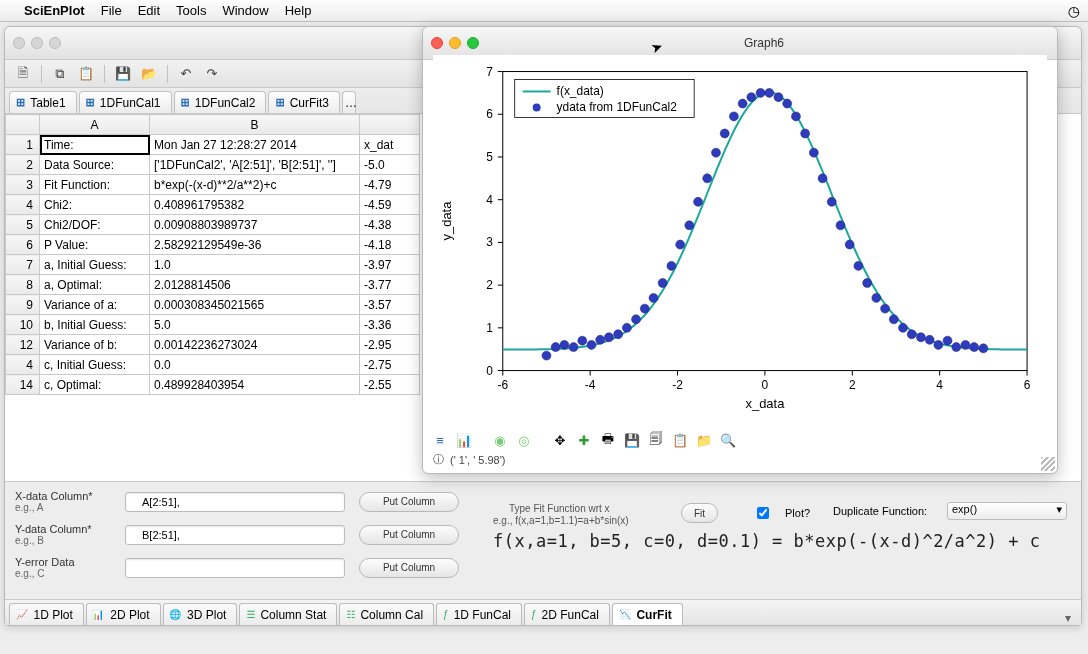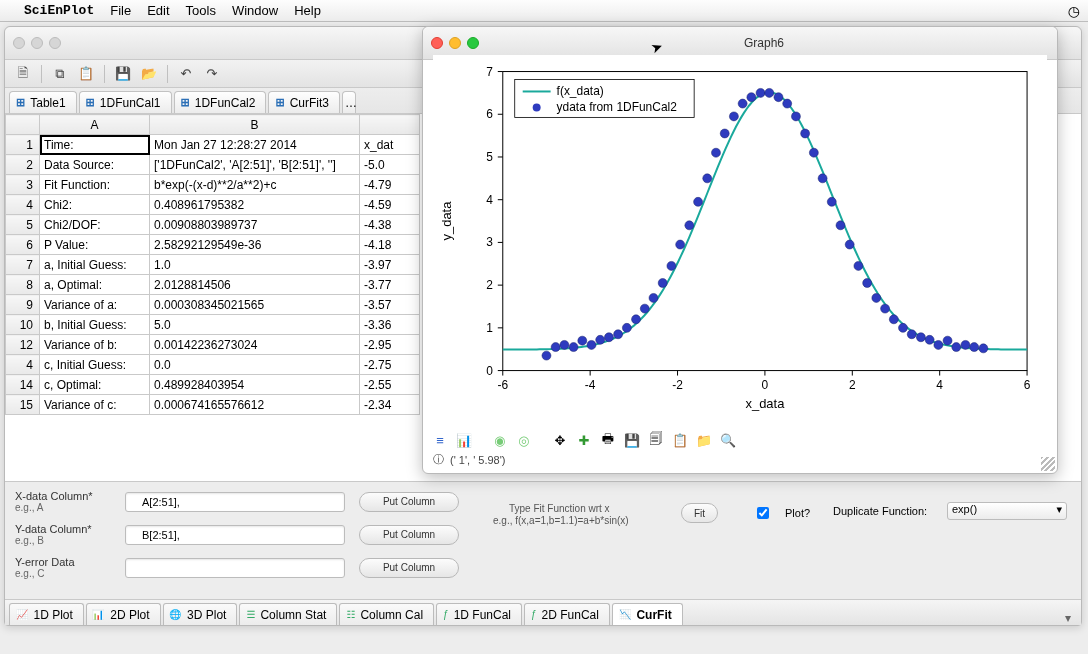--- a/index.html
+++ b/index.html
@@ -1,21 +1,21 @@
 <!DOCTYPE html>
 <html><head>
 <meta charset="utf-8">
 <style>
 * { margin: 0; padding: 0; box-sizing: border-box; font-family: "Lucida Grande", Helvetica, Arial, sans-serif; }
 body { background: #ededed; width: 1088px; height: 654px; overflow: hidden; position: relative; font-size: 12px; }
 
 
 .menubar { height: 22px; background: linear-gradient(#fdfdfd, #ececec); border-bottom: 1px solid #bdbdbd; display: flex; align-items: center; padding: 0 8px; gap: 16px; font-size: 13px; }
 .menubar .apple { font-size: 14px; }
-.menubar .appname { font-weight: bold; font-family: Liberation Mono, monospace; }
+.menubar .appname { font-weight: bold; }
 .menubar .clock { margin-left: auto; font-size: 14px; }
 
 
 .main-window { position: absolute; left: 4px; top: 26px; width: 1078px; height: 600px; background: #ededed; border: 1px solid #b9b9b9; border-radius: 6px 6px 4px 4px; box-shadow: 0 2px 8px rgba(0,0,0,.15); }
 .titlebar { height: 22px; background: linear-gradient(#f7f7f7, #e2e2e2); border-radius: 6px 6px 0 0; display: flex; align-items: center; padding: 16px 8px; border-bottom: 1px solid #c9c9c9; }
 .traffic { display: flex; gap: 6px; }
 .traffic span { width: 12px; height: 12px; border-radius: 50%; background: #d6d6d6; border: 1px solid #bcbcbc; display: inline-block; }
 .toolbar { height: 28px; background: linear-gradient(#f2f2f2, #e3e3e3); display: flex; align-items: center; padding: 0 6px; gap: 2px; border-bottom: 1px solid #c9c9c9; }
 .tb-btn { width: 24px; height: 22px; border: 1px solid transparent; border-radius: 3px; display: flex; align-items: center; justify-content: center; font-size: 13px; color: #444; }
 .tb-sep { width: 1px; height: 18px; background: #c0c0c0; margin: 0 4px; }
@@ -211,26 +211,20 @@
             <td class="col-A">c, Initial Guess:</td>
             <td class="col-B">0.0</td>
             <td class="col-C">-2.75</td>
           </tr>
           <tr>
             <th class="rownum">14</th>
             <td class="col-A">c, Optimal:</td>
             <td class="col-B">0.489928403954</td>
             <td class="col-C">-2.55</td>
           </tr>
-          <tr>
-            <th class="rownum">15</th>
-            <td class="col-A">Variance of c:</td>
-            <td class="col-B">0.000674165576612</td>
-            <td class="col-C">-2.34</td>
-          </tr>
         </tbody>
     </table>
   </div>
 
   <div class="form-panel">
     <div class="lbl"><span>X-data Column*</span><small>e.g., A</small></div>
     <input type="text" value="A[2:51]," style="">
     <button class="btn">Put Column</button>
     <div></div>
 
@@ -254,20 +248,21 @@
 
   <div class="fit-hint">Type Fit Function wrt x</div>
   <div class="fit-hint2">e.g., f(x,a=1,b=1.1)=a+b*sin(x)</div>
   <button class="btn fit-btn">Fit</button>
   <label class="plot-check">
       <input type="checkbox" checked="" style=""> 
       <span>Plot?</span>
     </label>
   <div class="dup-lbl">Duplicate Function:</div>
   <div class="dup-sel"><span>exp()</span> <span style="float:right;margin-right:4px;">▾</span></div>
+  <div class="formula-area">f(x,a=1, b=5, c=0, d=0.1) = b*exp(-(x-d)^2/a^2) + c</div>
 
   <div class="bottom-tabs">
     <div class="btab">
         <span class="bic">📈</span>
         <span>1D Plot</span>
       </div>
     <div class="btab">
         <span class="bic">📊</span>
         <span>2D Plot</span>
       </div>

